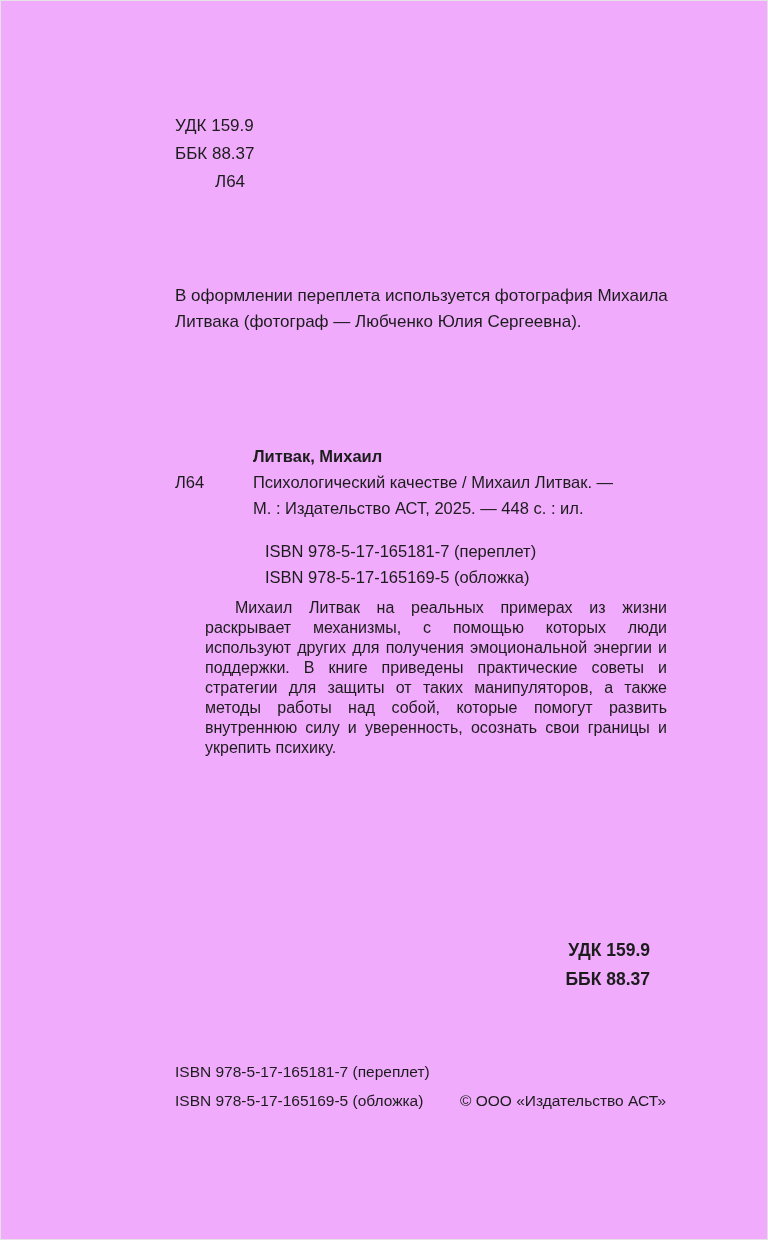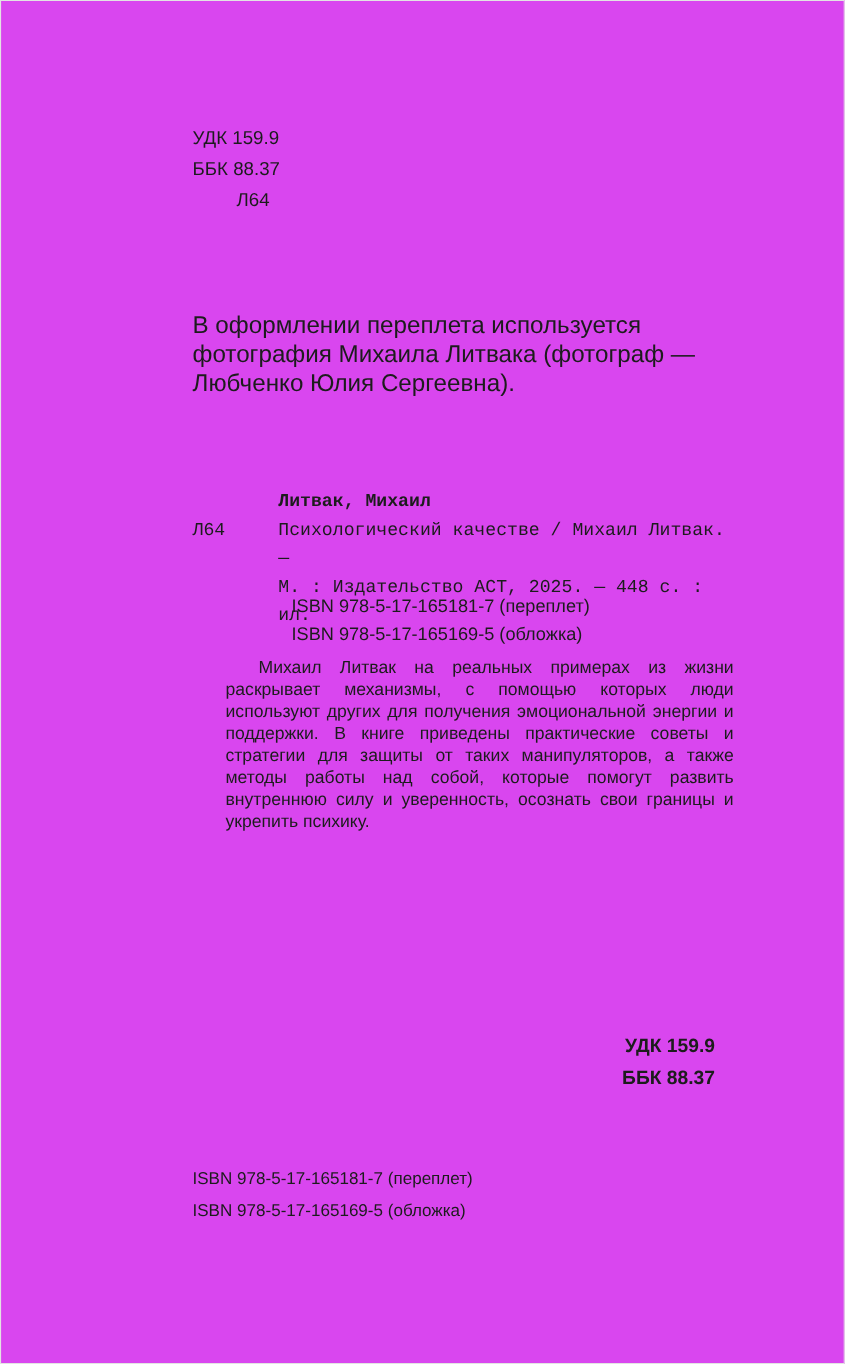--- a/index.html
+++ b/index.html
@@ -4,21 +4,21 @@
 <style>
   html, body {
     margin: 0;
     padding: 0;
     background: #ffffff;
   }
   .page {
     position: relative;
     width: 768px;
     height: 1240px;
-    background: #d946ef;
+    background: #f0abfc;
     box-shadow: inset 0 0 0 1px #e3e3e3;
     font-family: "Liberation Sans", sans-serif;
     color: #1c1c1c;
     overflow: hidden;
   }
   .block { position: absolute; }
 
   
   .top-codes {
     left: 175px;
@@ -28,36 +28,35 @@
   }
   .top-codes .indent-code {
     padding-left: 40px;
   }
 
   
   .photo-credit {
     left: 175px;
     top: 283px;
     width: 500px;
-    font-size: 22px;
+    font-size: 17px;
     line-height: 26px;
   }
 
   
   .catalog {
     left: 175px;
     top: 443px;
     width: 500px;
     font-size: 16.5px;
     line-height: 26px;
   }
   .catalog-grid {
     display: grid;
     grid-template-columns: 78px 1fr;
-    font-family: Liberation Mono, monospace;
   }
   .catalog-author { font-weight: bold; }
 
   
   .isbn-block {
     left: 265px;
     top: 538px;
     font-size: 16.5px;
     line-height: 26px;
   }
@@ -136,16 +135,17 @@
     <div>УДК 159.9</div>
     <div>ББК 88.37</div>
   </div>
 
   <div class="block footer">
     <div class="footer-row">
       <div>ISBN 978-5-17-165181-7 (переплет)</div>
     </div>
     <div class="footer-row">
       <div>ISBN 978-5-17-165169-5 (обложка)</div>
+      <div>© ООО «Издательство АСТ»</div>
     </div>
   </div>
 
 </div>
 
 </body></html>

